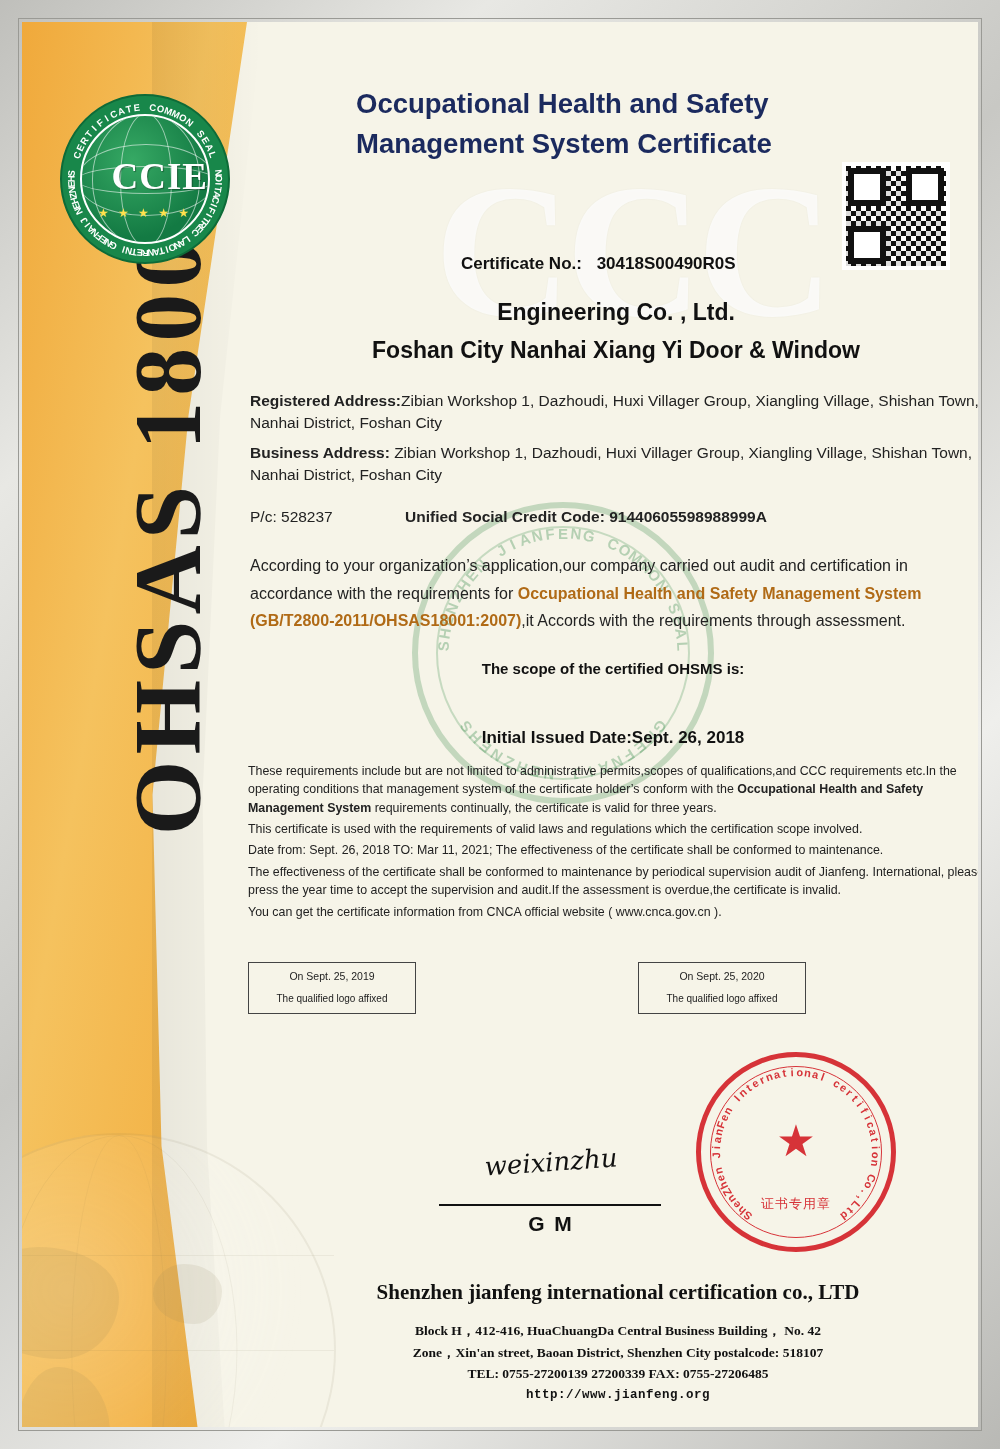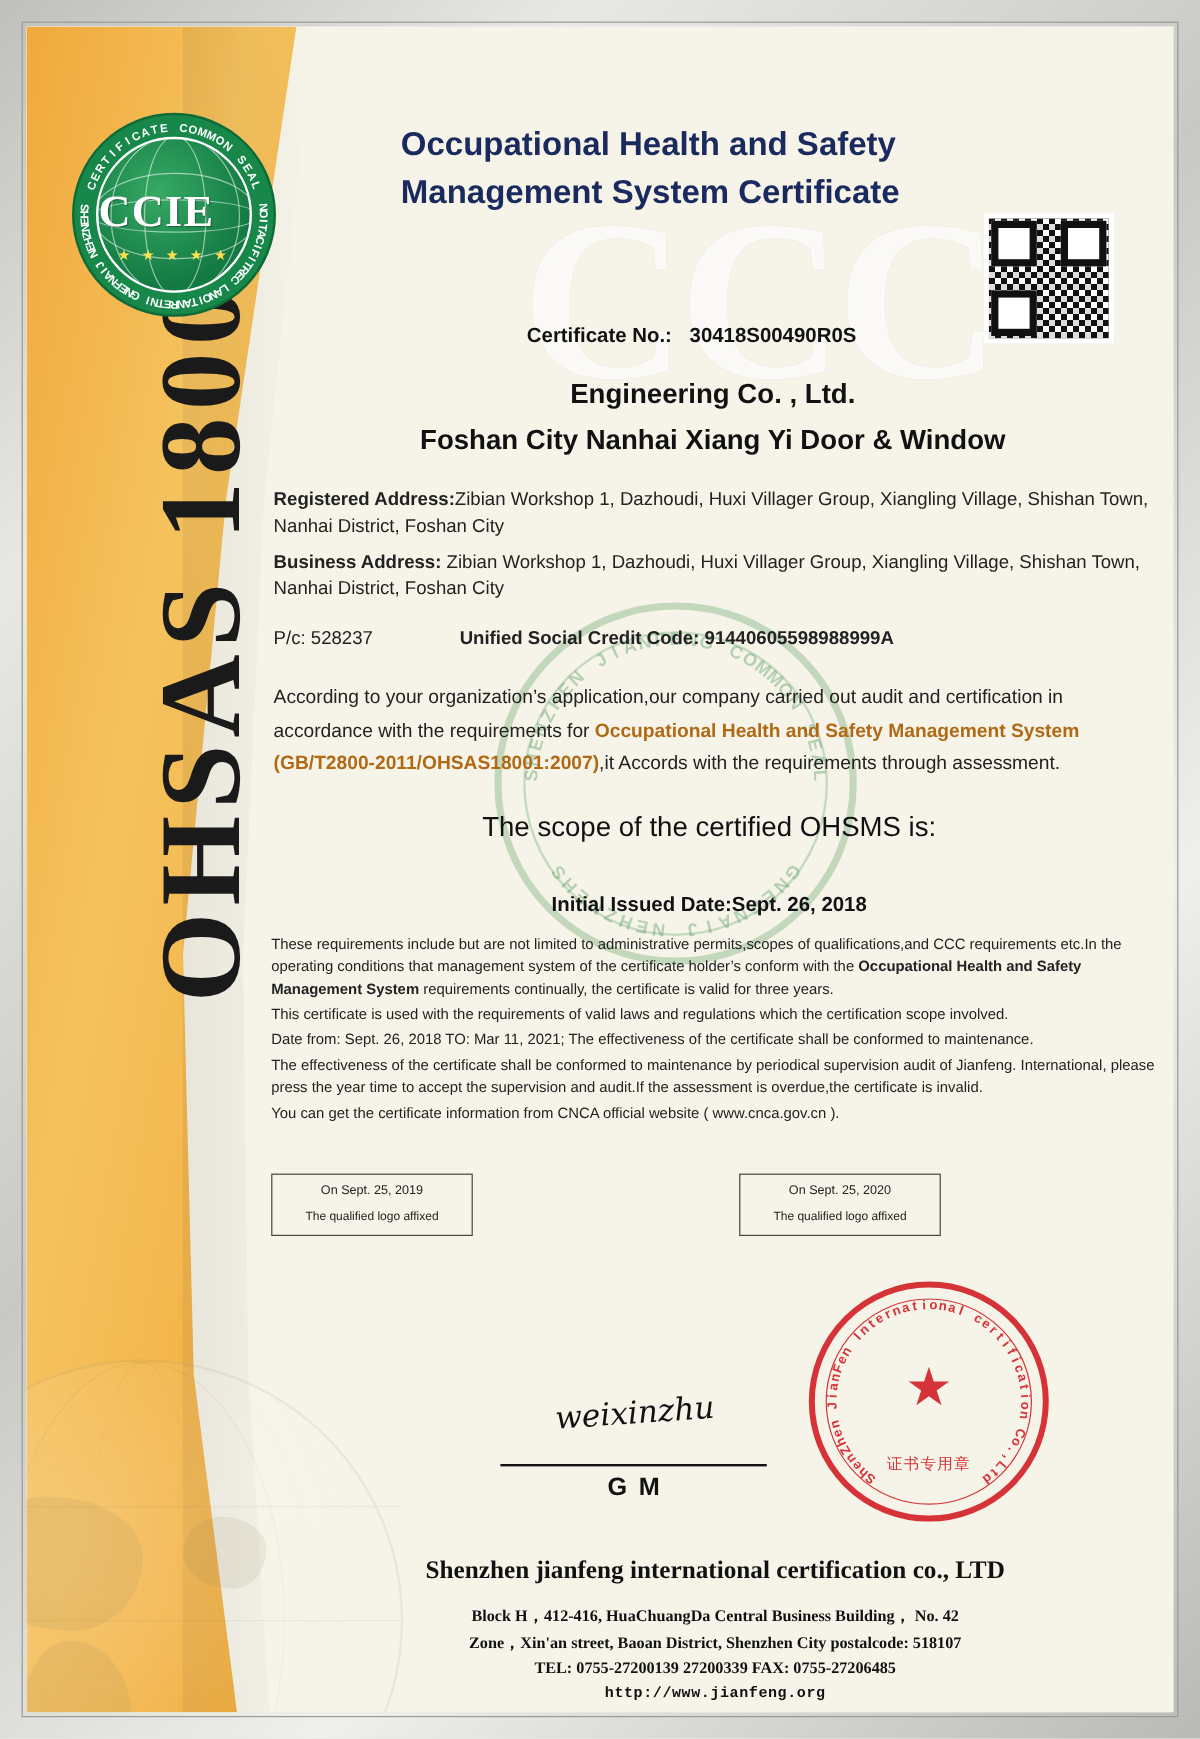--- a/index.html
+++ b/index.html
@@ -162,21 +162,21 @@
   }
   .ccie-inner .mer, .ccie-inner .par {
     position: absolute;
     border: 1px solid rgba(255,255,255,0.55);
     border-radius: 50%;
   }
   .ccie-text {
     position: absolute;
     left: 0; right: 0; top: 50%;
     transform: translateY(-55%);
-    text-align: left;
+    text-align: right;
     color: #ffffff;
     font-family: "Liberation Serif", serif;
     font-weight: 700;
     font-size: 37px;
     letter-spacing: 1px;
     text-shadow: 1px 1px 1px rgba(0,0,0,.35);
   }
   .ccie-stars {
     position: absolute;
     left: 0; right: 0; bottom: 22px;
@@ -194,25 +194,24 @@
     letter-spacing: .5px;
   }
   .ccie-arc span {
     position: absolute;
     left: 50%; top: 50%;
     transform-origin: 0 0;
   }
   
   .content {
     position: absolute;
-    left: 182px;
+    left: 204px;
     top: 0;
     width: 766px;
     height: 100%;
-    margin-top: 16px;
   }
   .doc-title {
     position: absolute;
     left: 130px;
     top: 62px;
     width: 580px;
     text-align: left;
     font-size: 27.5px;
     font-weight: 700;
     color: #1b2a5e;
@@ -287,22 +286,22 @@
     color: #222;
     line-height: 1.72;
   }
   .statement .hl { color: #b06a16; font-weight: 700; }
   .scope-head {
     position: absolute;
     left: 24px;
     top: 638px;
     width: 726px;
     text-align: center;
-    font-size: 23px;
-    font-weight: 400;
+    font-size: 15px;
+    font-weight: 700;
     color: #111;
   }
   .scope-body {
     position: absolute;
     left: 24px;
     top: 672px;
     width: 726px;
     text-align: center;
     font-size: 16px;
     color: #222;

